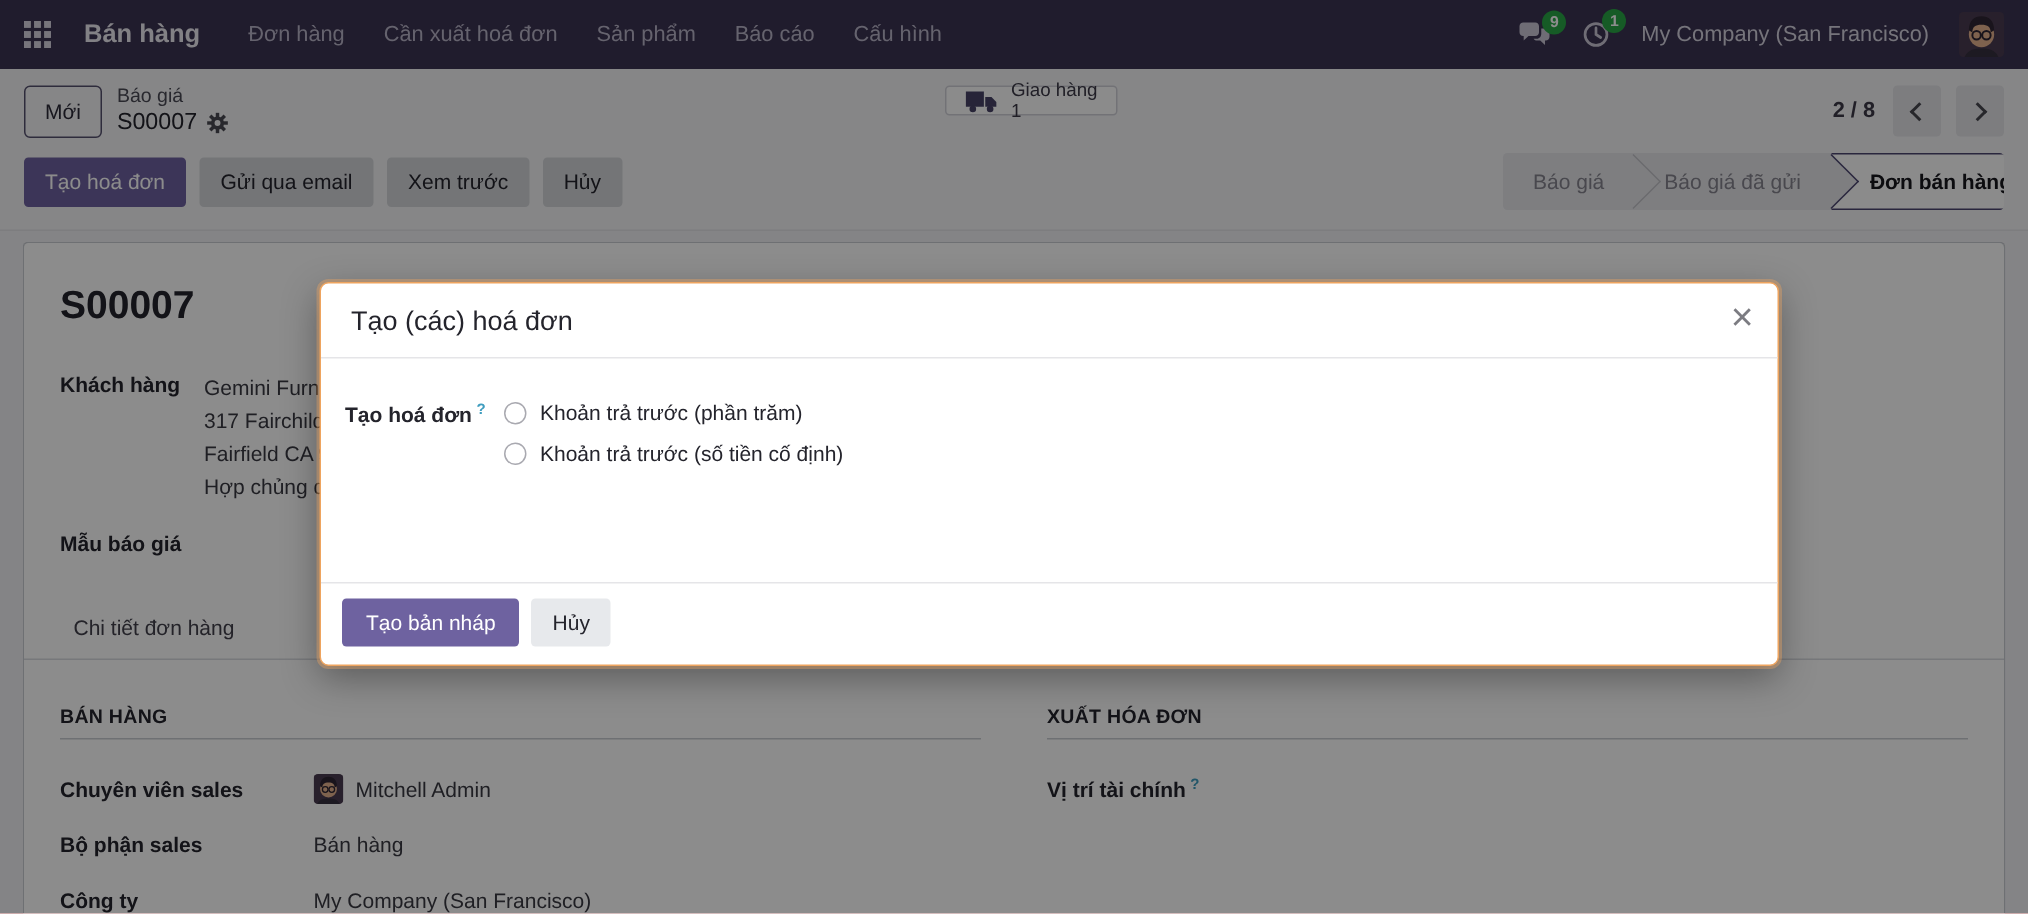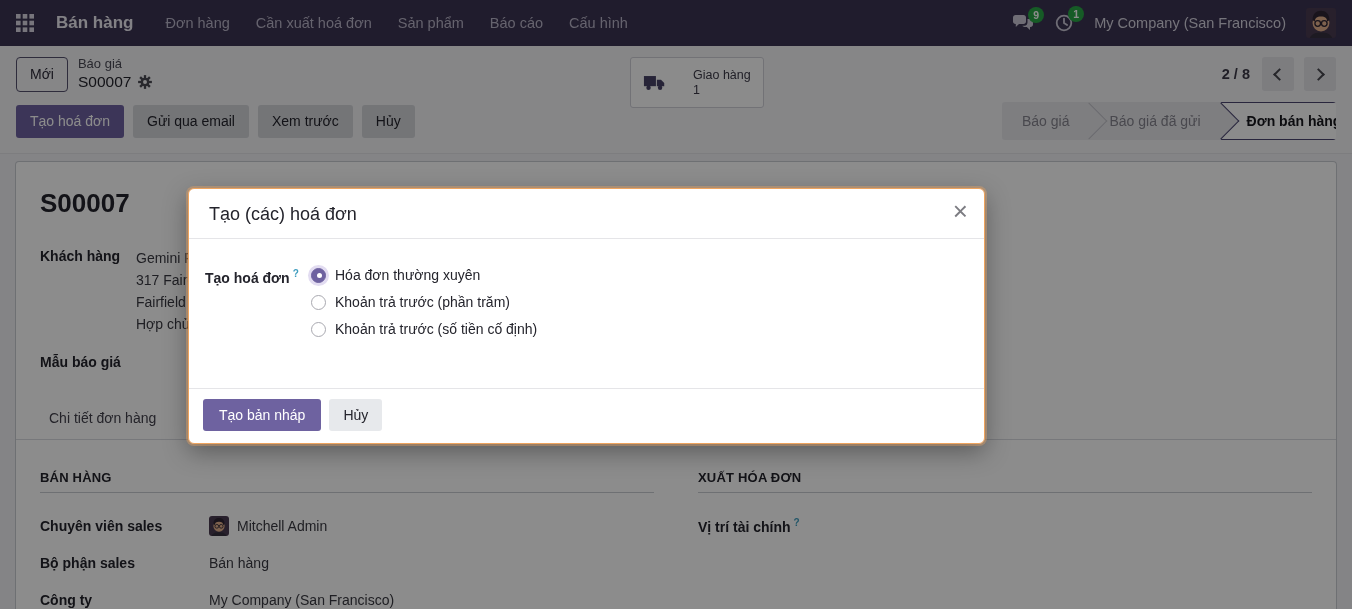--- a/index.html
+++ b/index.html
@@ -21,21 +21,21 @@
 
   
   .control-panel { background:#f4f4f6; border-bottom:1px solid #e3e3e7; }
   .cp-row1 { position:relative; height:56px; display:flex; align-items:center; padding:0 16px; }
   .btn-new { height:35px; padding:0 13px; background:transparent; border:1px solid #55506e; border-radius:4px;
              color:#2c2a38; font-size:14px; cursor:pointer; font-family:inherit; }
   .breadcrumb { margin-left:10px; display:flex; flex-direction:column; justify-content:center; line-height:1.25; }
   .bc-parent { font-size:13px; color:#4a4a55; cursor:pointer; }
   .bc-current { font-size:15.5px; color:#24242c; display:flex; align-items:center; gap:7px; }
   .gear-btn { display:flex; align-items:center; cursor:pointer; }
-  .stat-btn { position:absolute; left:630px; top:11px; height:51px; display:flex; align-items:center; gap:26px;
+  .stat-btn { position:absolute; left:630px; top:11px; height:20px; display:flex; align-items:center; gap:7px;
               background:rgba(255,255,255,.85); border:1px solid #cfcfd7; border-radius:3px; padding:0 12px; cursor:pointer; }
   .stat-txt { display:flex; flex-direction:column; line-height:1.15; font-size:12.5px; color:#3c3a48; text-align:left; }
   .pager { position:absolute; right:16px; top:11px; display:flex; align-items:center; gap:10px; }
   .pager-text { font-size:14.5px; color:#3c3a48; margin-right:2px;font-weight:bold; }
   .pager-btn { width:32px; height:34px; background:#e3e3e7; border:none; border-radius:3px; cursor:pointer;
                display:flex; align-items:center; justify-content:center; }
   .chev { width:9px; height:9px; border-left:2px solid #47474f; border-bottom:2px solid #47474f; display:block; }
   .chev.left  { transform:rotate(45deg); margin-left:3px; }
   .chev.right { transform:rotate(-135deg); margin-right:3px; }
 
@@ -69,21 +69,21 @@
   .group-title { font-size:13px; font-weight:bold; color:#24242c; letter-spacing:.2px;
                  border-bottom:1px solid #c9ccd2; padding-bottom:7px; margin-bottom:22px; }
   .g-row { display:flex; align-items:center; margin-bottom:15px; min-height:22px; }
   .g-label { width:169px; flex:0 0 169px; font-size:14px; font-weight:bold; color:#24242c; }
   .g-value { font-size:14px; color:#3a3a42; display:flex; align-items:center; gap:8px; }
   .mini-avatar { width:20px; height:20px; border-radius:3px; overflow:hidden; flex:0 0 20px; }
   .help-sup { color:#3f9dbf; font-size:10px; vertical-align:super; margin-left:3px; font-weight:bold; }
 
   
   .overlay { position:absolute; inset:0; background:rgba(0,0,0,.45); z-index:50; }
-  .modal { position:absolute; left:188px; top:188px; width:797px; height:256px; background:#fff;
+  .modal { position:absolute; left:213px; top:188px; width:973px; height:256px; background:#fff;
            border:1px solid #eea45f; border-radius:6px; z-index:60;
            box-shadow:0 0 0 2px rgba(240,165,96,.38), 0 8px 24px rgba(0,0,0,.35);
            display:flex; flex-direction:column; }
   .modal-header { padding:15px 20px 13px; border-bottom:1px solid #e5e5e8; position:relative; }
   .modal-title { font-size:18px; color:#24242c; font-weight:normal; }
   .modal-close { position:absolute; right:16px; top:9px; font-size:26px; color:#7c7c82; background:none;
                  border:none; cursor:pointer; line-height:1; font-family:inherit; }
   .modal-body { flex:1; padding:28px 16px 10px; display:flex; }
   .mb-label { width:106px; flex:0 0 106px; font-size:14px; font-weight:bold; color:#24242c; padding-top:1px; }
   .radio-col { display:flex; flex-direction:column; gap:11px; }
@@ -291,24 +291,20 @@
     <div class="modal-header">
       <span class="modal-title">Tạo (các) hoá đơn</span>
       <button class="modal-close">×</button>
     </div>
     <div class="modal-body">
       <span class="mb-label">
         <span>Tạo hoá đơn</span><span class="help-sup">?</span>
       </span>
       <div class="radio-col">
         <label class="radio-row">
-          <span class="radio selected"></span>
-          <span class="radio-label">Hóa đơn thường xuyên</span>
-        </label>
-        <label class="radio-row">
           <span class="radio"></span>
           <span class="radio-label">Khoản trả trước (phần trăm)</span>
         </label>
         <label class="radio-row">
           <span class="radio"></span>
           <span class="radio-label">Khoản trả trước (số tiền cố định)</span>
         </label>
       </div>
     </div>
     <div class="modal-footer">

